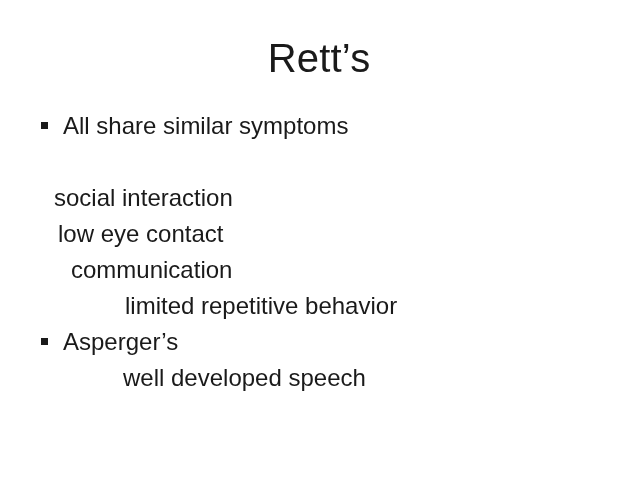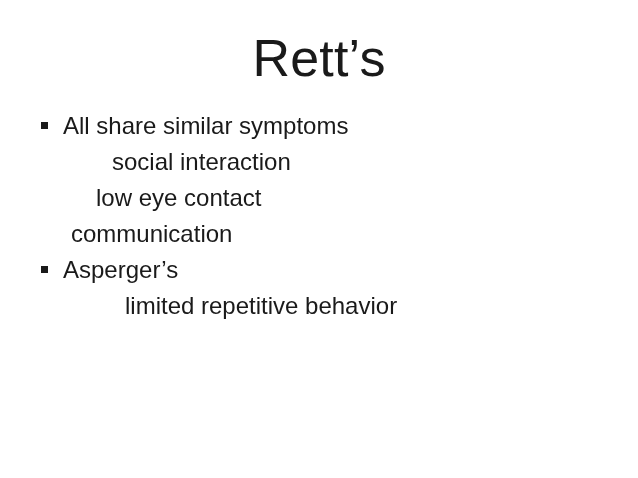--- a/index.html
+++ b/index.html
@@ -21,21 +21,21 @@
     height: 478px;
     background: #ffffff;
     box-sizing: border-box;
   }
   .slide-title {
     position: absolute;
     left: 0;
     top: 34px;
     width: 638px;
     text-align: center;
-    font-size: 52px;
+    font-size: 40px;
     line-height: 48px;
     font-weight: 400;
     color: #1a1a1a;
     letter-spacing: 0.2px;
     white-space: nowrap;
   }
   .body-block {
     position: absolute;
     left: 0;
     top: 108px;
@@ -55,22 +55,22 @@
   }
   .line .bullet-sq {
     position: absolute;
     left: 41px;
     top: 14px;
     width: 7px;
     height: 7px;
     background: #1a1a1a;
     display: block;
   }
-  .line.sub-a { padding-left: 112px; }
-  .line.sub-b { padding-left: 96px; }
+  .line.sub-a { padding-left: 54px; margin-top: 36px; }
+  .line.sub-b { padding-left: 58px; }
   .line.sub-c { padding-left: 71px; }
   .line.sub-d { padding-left: 125px; }
   .line.sub-e { padding-left: 123px; }
   .line-text {
     display: inline;
   }
 </style>
 </head>
 <body>
 
@@ -90,25 +90,28 @@
     </div>
 
     <div class="line sub-b">
       <span class="line-text">low eye contact</span>
     </div>
 
     <div class="line sub-c">
       <span class="line-text">communication</span>
     </div>
 
+    <div class="line sub-d">
+      <span class="line-text">limited repetitive behavior</span>
+    </div>
+
     <div class="line level1">
       <span class="bullet-sq"></span>
       <span class="line-text">Asperger’s</span>
     </div>
 
-    <div class="line sub-d">
-      <span class="line-text">limited repetitive behavior</span>
+    <div class="line sub-e">
+      <span class="line-text">well developed speech</span>
     </div>
-
 
 
   </div>
 </div>
 
 </body></html>

